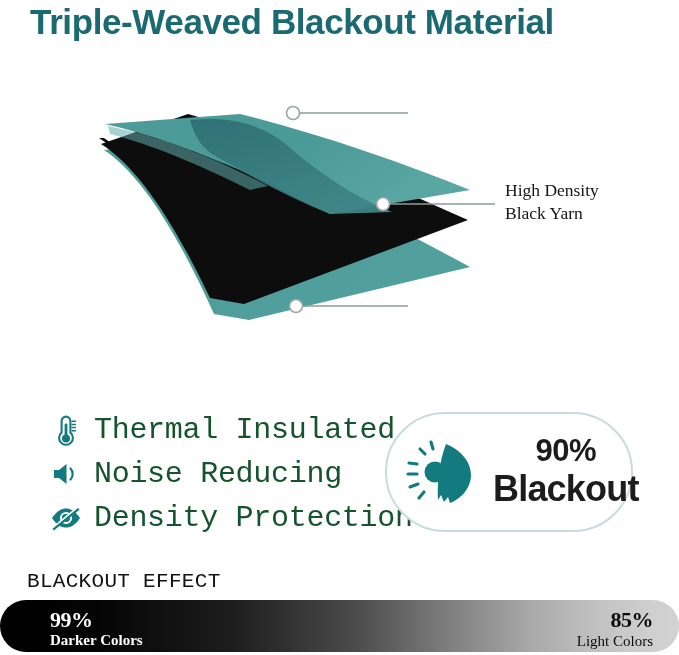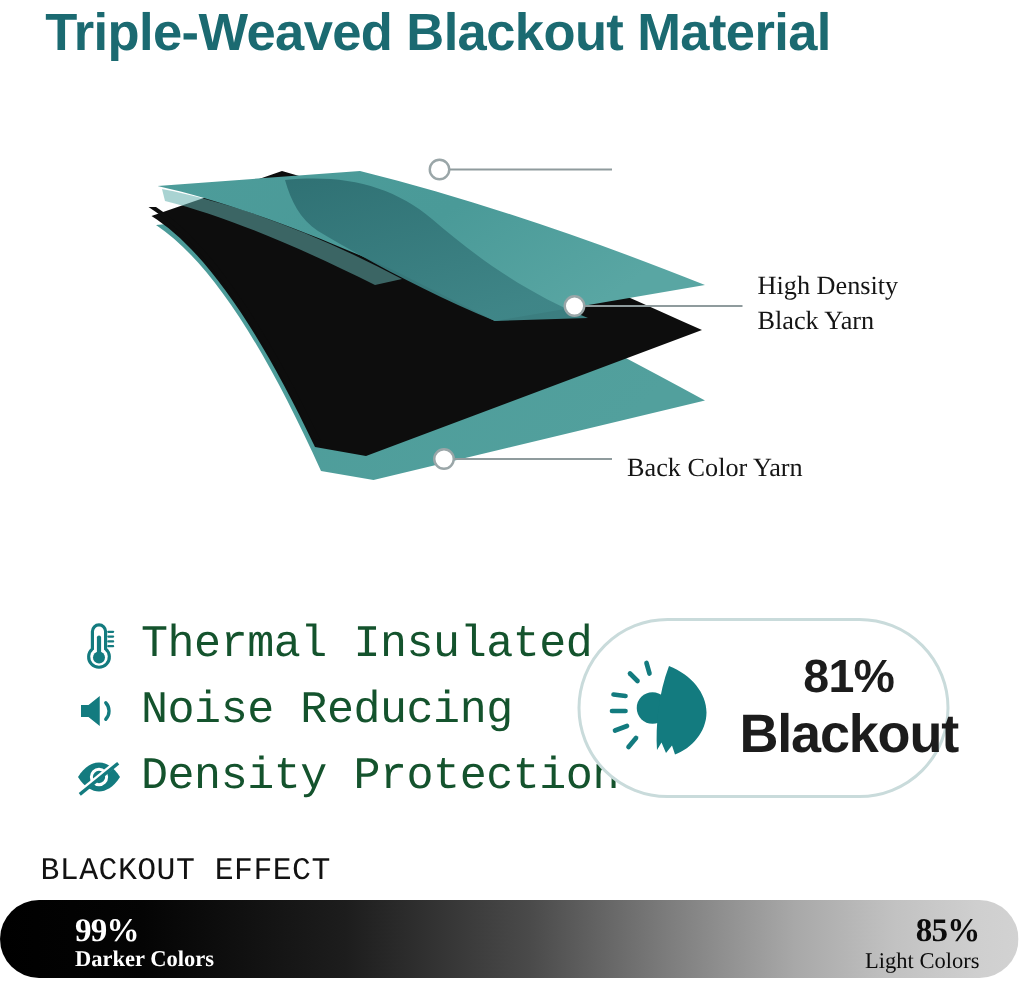--- a/index.html
+++ b/index.html
@@ -226,21 +226,20 @@
       <line x1="303" y1="244" x2="408" y2="244" stroke="#8f9b9d" stroke-width="1.4"></line>
     </g>
   </svg>
 
 
   <div class="leader-text" id="label-middle">
     <div>High Density</div>
     <div>Black Yarn</div>
   </div>
 
-  <div class="leader-text" id="label-back">Back Color Yarn</div>
 </div>
 
 <div class="features">
 
   <div class="feature-row">
     <span class="feature-icon">
       <svg width="26" height="32" viewBox="0 0 26 32" xmlns="http://www.w3.org/2000/svg">
         <path d="M13 2.6 a4.4 4.4 0 0 0 -4.4 4.4 v11.6 a6.9 6.9 0 1 0 8.8 0 V7 A4.4 4.4 0 0 0 13 2.6 z" fill="none" stroke="#137b7f" stroke-width="2.1"></path>
         <circle cx="13" cy="24.4" r="4" fill="#137b7f"></circle>
         <rect x="11.6" y="9.6" width="2.8" height="12.6" rx="1.4" fill="#137b7f"></rect>
@@ -294,21 +293,21 @@
       </g>
 
       <circle cx="32" cy="40" r="10.5" fill="#137b7f"></circle>
 
       <path d="M43 12 C58 18 68 30 68 43 C68 56 58 67 47 71
                L45 65 L41 70 L38 63 L35 68
                C34 52 36 30 43 12 z" fill="#137b7f"></path>
     </svg>
   </span>
   <span class="badge-text">
-    <div class="badge-pct">81%</div>
+    <div class="badge-pct">90%</div>
     <div class="badge-word">Blackout</div>
   </span>
 </div>
 
 <div class="effect-heading">BLACKOUT EFFECT</div>
 
 <div class="effect-bar">
   <div class="bar-left">
     <div class="bar-pct-l">99%</div>
     <div class="bar-sub-l">Darker Colors</div>

